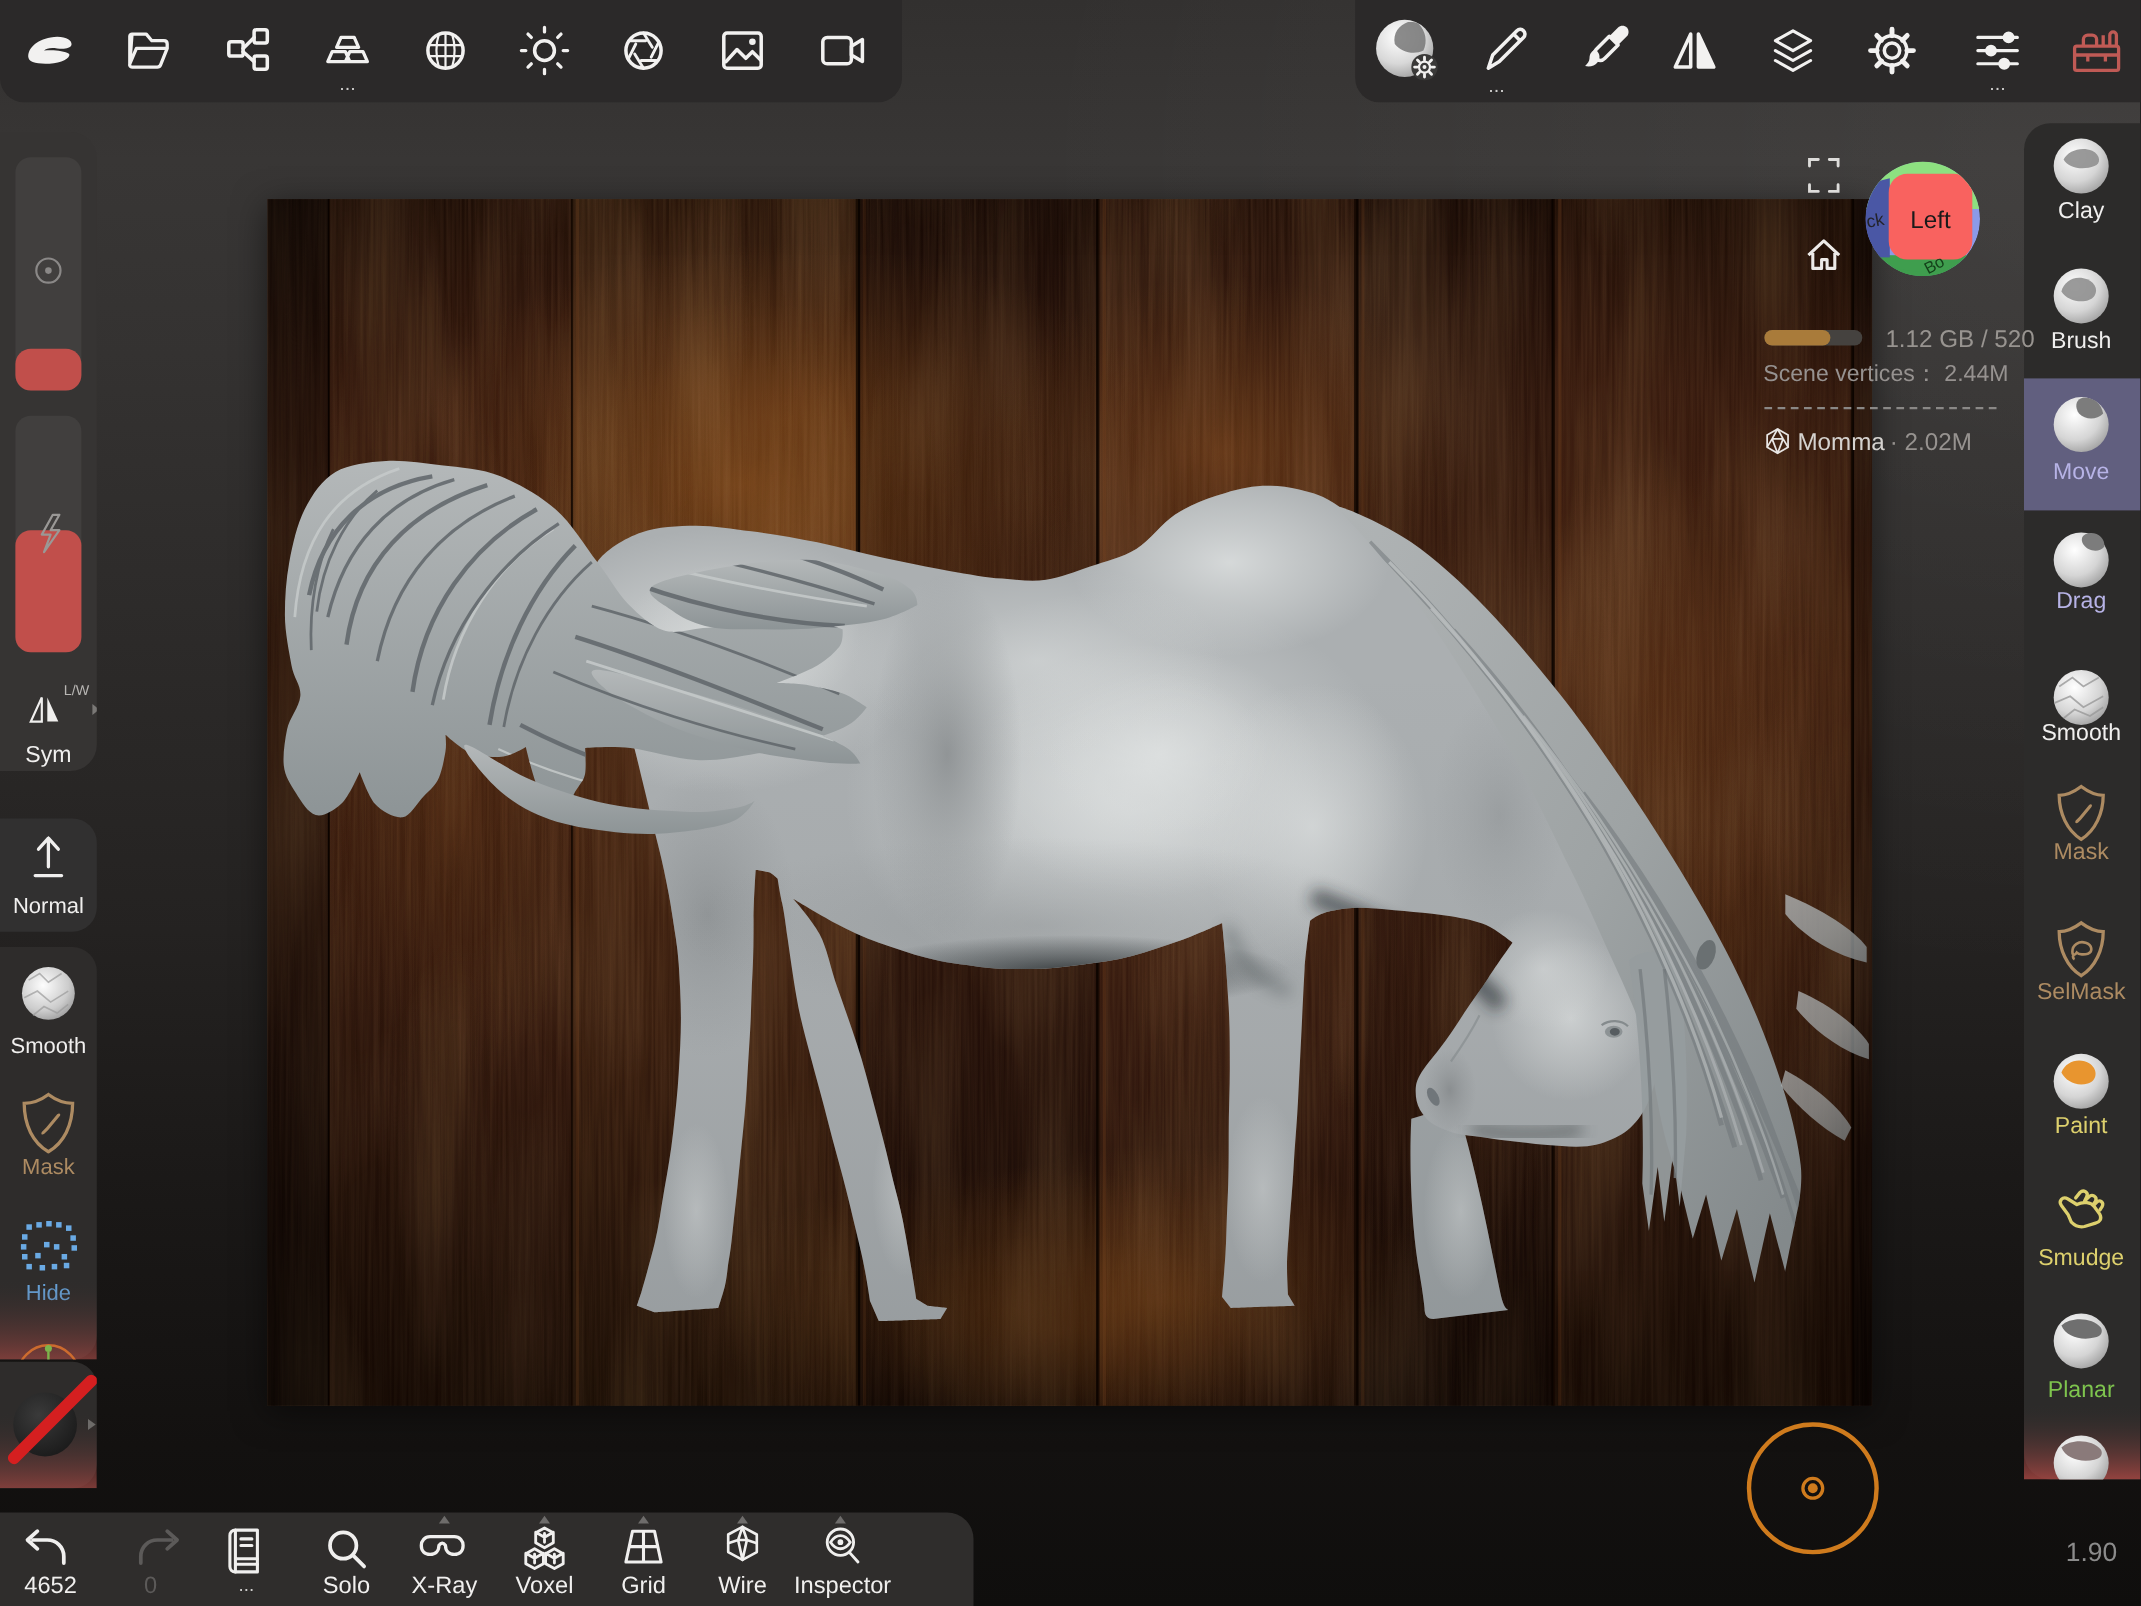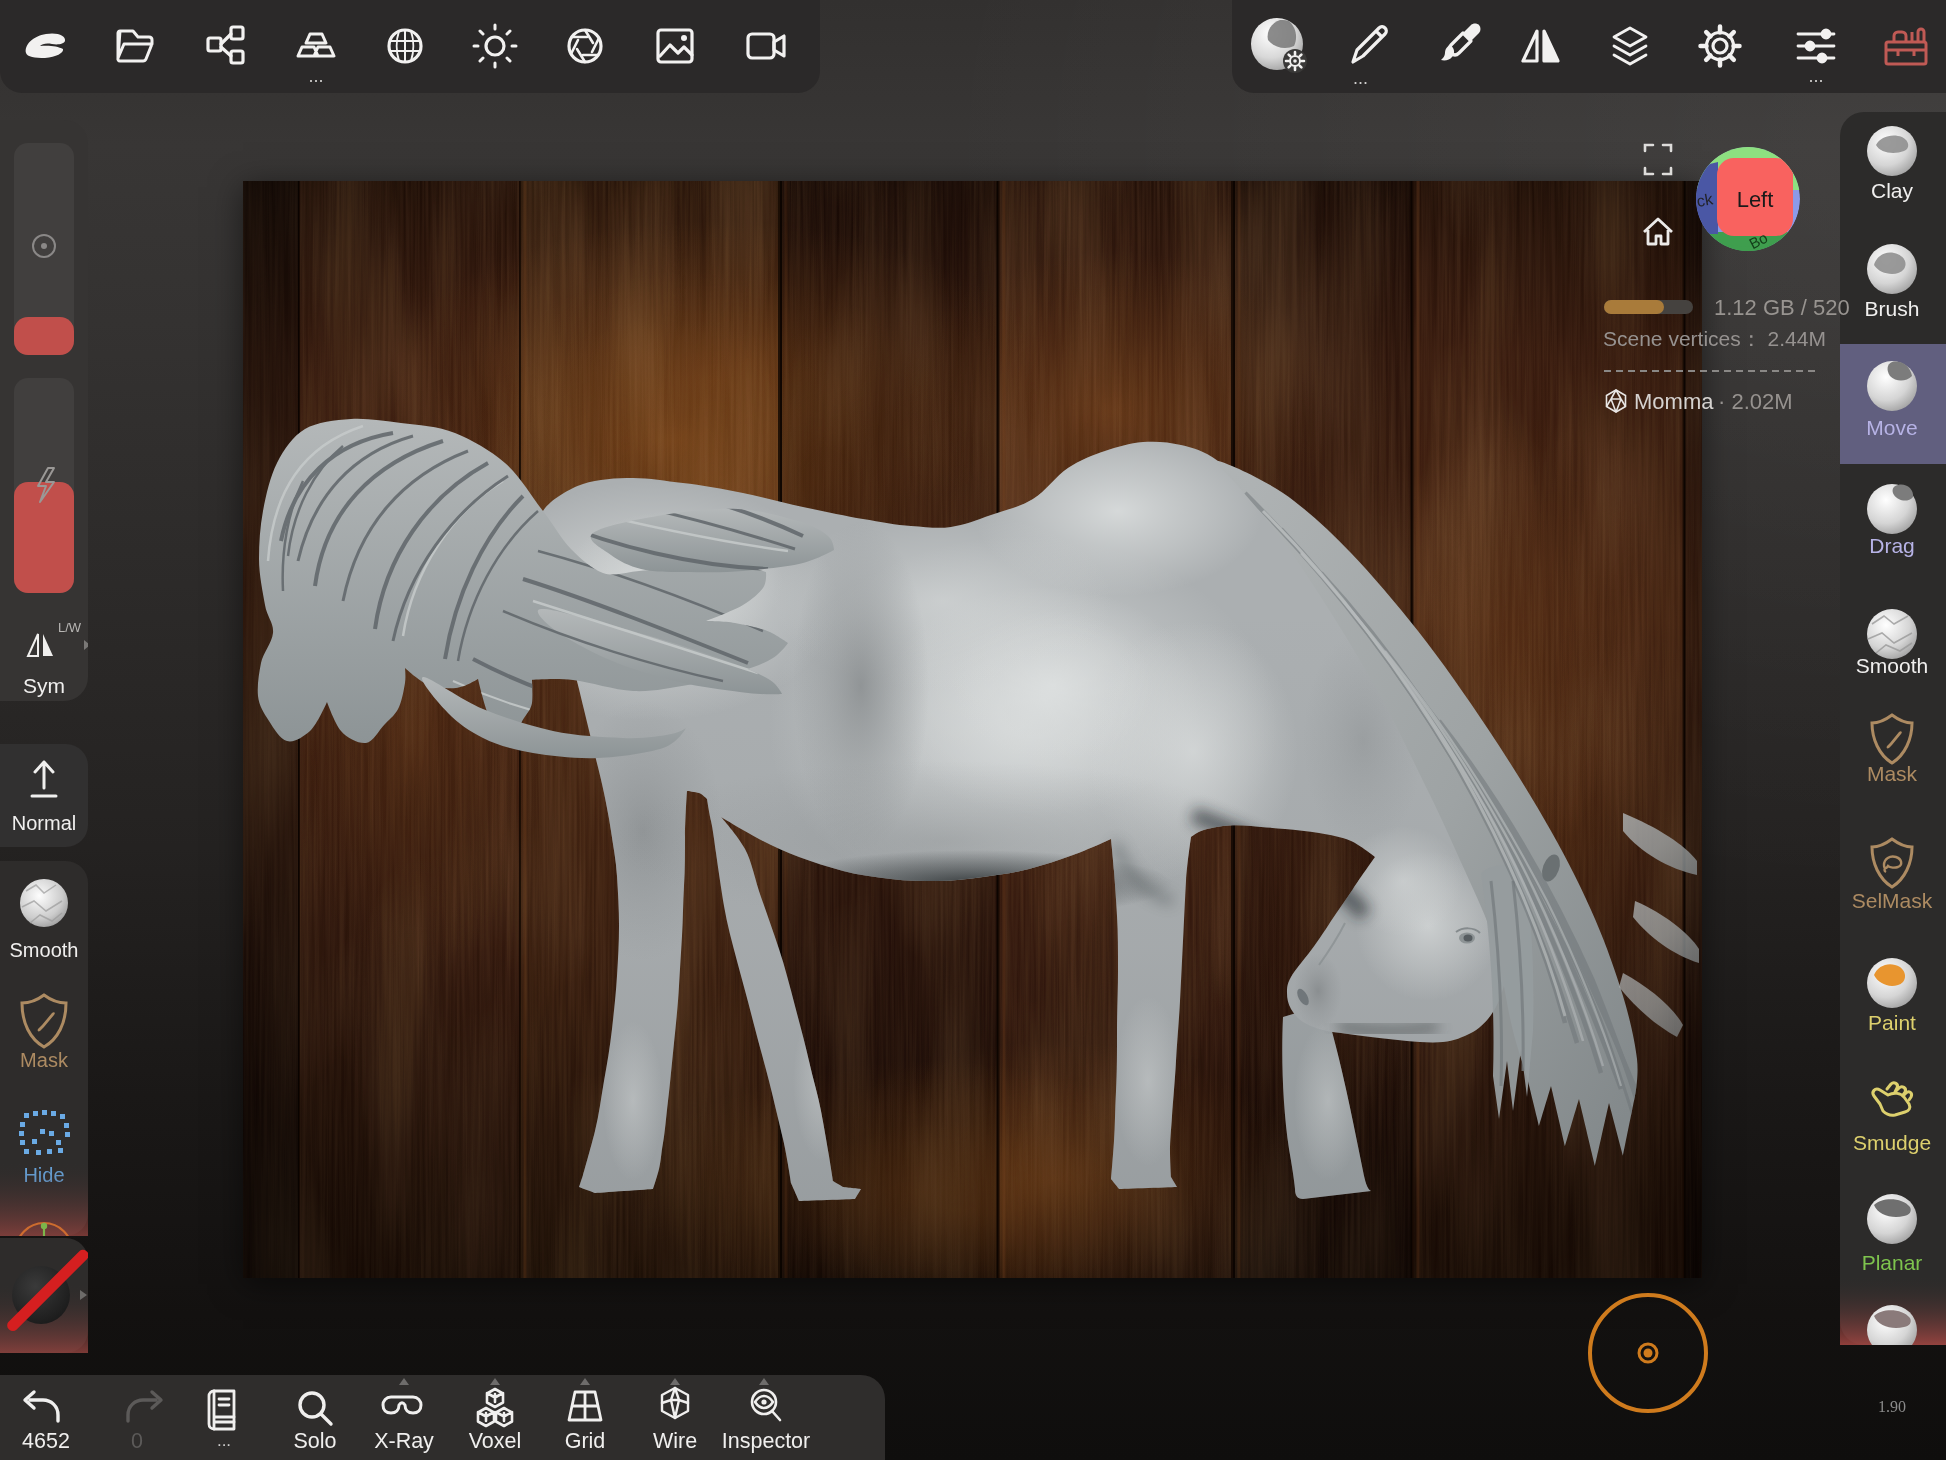--- a/index.html
+++ b/index.html
@@ -569,13 +569,13 @@
 <text x="2" y="60" font-size="16" fill="#23232a" font-family="Liberation Sans" transform="rotate(-10 8 56)">ck</text>
 <text x="56" y="101" font-size="15" fill="#14401a" font-family="Liberation Sans" transform="rotate(-28 62 99)">Bo</text>
 </g>
 </svg>
 
 <svg style="position:absolute;left:1580px;top:1285px" width="140" height="140" viewBox="0 0 140 140">
 <circle cx="68" cy="68" r="58" fill="none" stroke="#cf7b1d" stroke-width="4"></circle>
 <circle cx="68" cy="68" r="9" fill="none" stroke="#cf7b1d" stroke-width="3"></circle>
 <circle cx="68" cy="68" r="4.5" fill="#cf7b1d"></circle>
 </svg>
-<div style="position:absolute;left:1878px;top:1398px;color:#8b8b8b;font-size:16px;font-family:Liberation Serif, serif">1.90</div>
+<div style="position:absolute;left:1878px;top:1398px;color:#8b8b8b;font-size:24px;font-family:Liberation Sans, sans-serif">1.90</div>
 
 </body></html>

